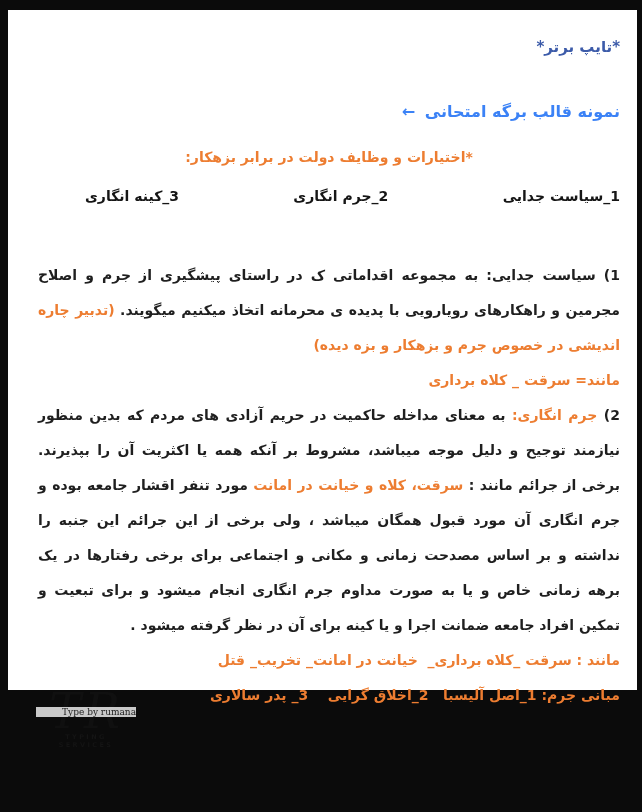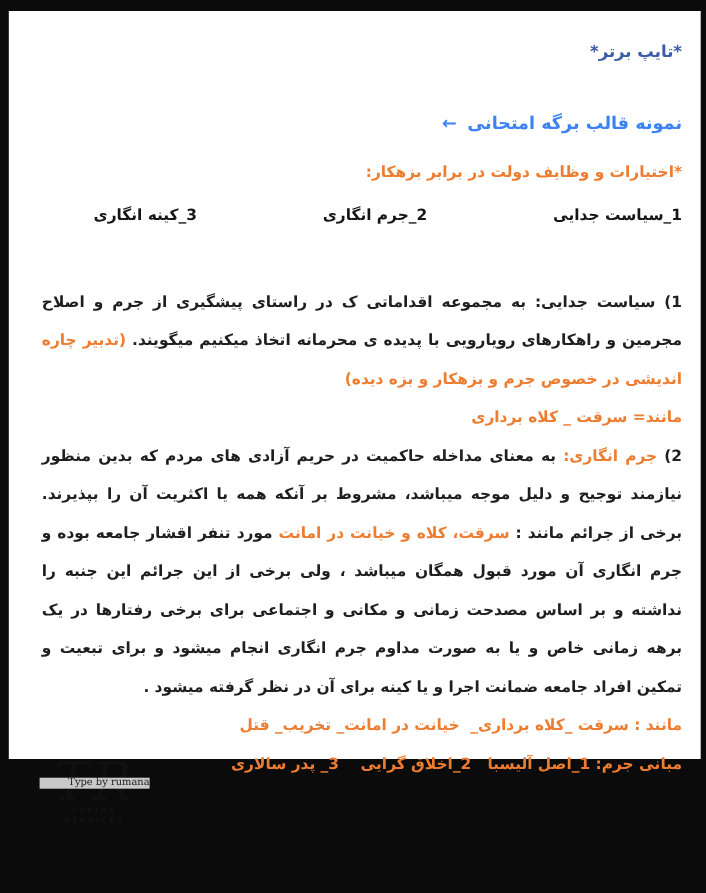--- a/index.html
+++ b/index.html
@@ -31,21 +31,21 @@
     font-size:15px;font-weight:700;
   }
   .doc-title{
     position:absolute;top:92px;right:17px;left:30px;
     direction:rtl;text-align:right;
     font-size:16px;font-weight:700;color:#3b82f6;
   }
   .doc-title .arrow{font-weight:700;margin-right:4px;}
   .section-heading{
     position:absolute;top:139px;right:17px;left:30px;
-    direction:rtl;text-align:right;
+    direction:rtl;text-align:center;
     color:var(--accent-orange);
     font-size:14px;font-weight:700;
   }
   .items-row{
     position:absolute;top:178px;right:17px;left:77px;
     direction:rtl;
     display:flex;justify-content:space-between;
     font-size:14px;font-weight:700;color:#161616;
   }
   .body-text{

